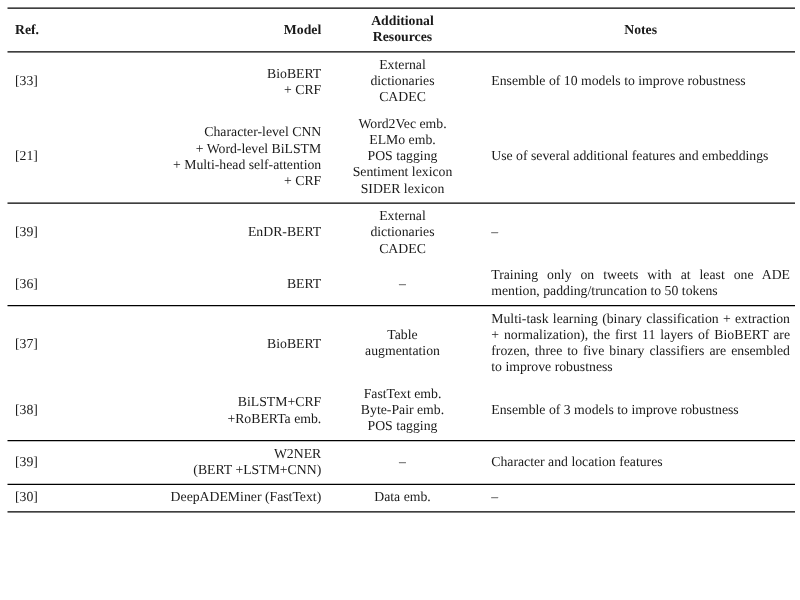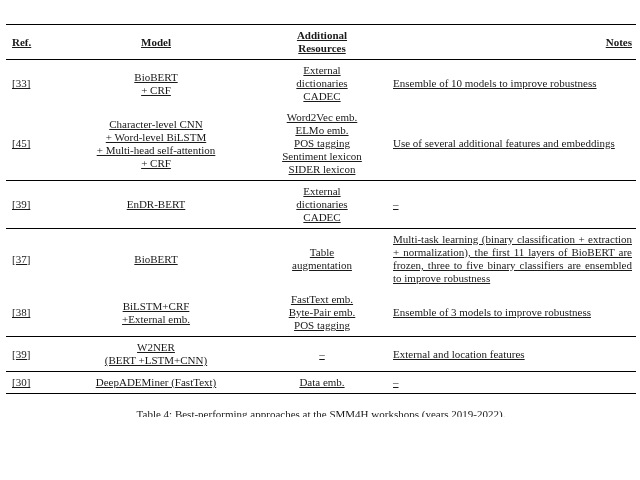--- a/index.html
+++ b/index.html
@@ -6,22 +6,21 @@
     margin: 0;
     padding: 0;
     width: 640px;
     height: 480px;
     background: #ffffff;
     overflow: hidden;
     font-family: "Liberation Serif", "DejaVu Serif", serif;
     color: #1a1a1a;
   }
   .paper-table-wrap {
-    margin: 24px 4px 0 6px;
-    text-decoration: underline;
+    margin: 6px 4px 0 6px;
   }
   table.paper-table {
     width: 630px;
     border-collapse: collapse;
     border-top: 1.6px solid #000;
     border-bottom: 1.6px solid #000;
     font-size: 11px;
     line-height: 13px;
   }
   thead.header-group {
@@ -45,34 +44,34 @@
   col.c-model { width: 208px; }
   col.c-res { width: 124px; }
   col.c-notes { width: 252px; }
 
   .cell-ref {
     text-align: left;
     padding-left: 6px;
     white-space: pre-line;
   }
   .cell-model {
-    text-align: center;
+    text-align: right;
     white-space: pre-line;
   }
   .cell-res {
     text-align: center;
     white-space: pre-line;
   }
   .cell-notes {
     text-align: justify;
     padding-left: 9px;
     padding-right: 4px;
   }
   th.cell-notes {
-    text-align: right;
+    text-align: center;
   }
   th.cell-res {
     white-space: pre-line;
   }
   .caption-row {
     margin-top: 9px;
     height: 14px;
     overflow: hidden;
     text-align: center;
     font-size: 11px;
@@ -105,21 +104,21 @@
       <tr>
         <td class="cell-ref">[33]</td>
         <td class="cell-model">BioBERT
 + CRF</td>
         <td class="cell-res">External
 dictionaries
 CADEC</td>
         <td class="cell-notes">Ensemble of 10 models to improve robustness</td>
       </tr>
       <tr>
-        <td class="cell-ref">[45]</td>
+        <td class="cell-ref">[21]</td>
         <td class="cell-model">Character-level CNN
 + Word-level BiLSTM
 + Multi-head self-attention
 + CRF</td>
         <td class="cell-res">Word2Vec emb.
 ELMo emb.
 POS tagging
 Sentiment lexicon
 SIDER lexicon</td>
         <td class="cell-notes">Use of several additional features and embeddings</td>
@@ -128,55 +127,60 @@
 
     <tbody class="row-group">
       <tr>
         <td class="cell-ref">[39]</td>
         <td class="cell-model">EnDR-BERT</td>
         <td class="cell-res">External
 dictionaries
 CADEC</td>
         <td class="cell-notes">–</td>
       </tr>
+      <tr>
+        <td class="cell-ref">[36]</td>
+        <td class="cell-model">BERT</td>
+        <td class="cell-res">–</td>
+        <td class="cell-notes">Training only on tweets with at least one ADE mention, padding/truncation to 50 tokens</td>
+      </tr>
     </tbody>
 
     <tbody class="row-group">
       <tr>
         <td class="cell-ref">[37]</td>
         <td class="cell-model">BioBERT</td>
         <td class="cell-res">Table
 augmentation</td>
         <td class="cell-notes">Multi-task learning (binary classification + extraction + normalization), the first 11 layers of BioBERT are frozen, three to five binary classifiers are ensembled to improve robustness</td>
       </tr>
       <tr>
         <td class="cell-ref">[38]</td>
         <td class="cell-model">BiLSTM+CRF
-+External emb.</td>
++RoBERTa emb.</td>
         <td class="cell-res">FastText emb.
 Byte-Pair emb.
 POS tagging</td>
         <td class="cell-notes">Ensemble of 3 models to improve robustness</td>
       </tr>
     </tbody>
 
     <tbody class="row-group">
       <tr>
         <td class="cell-ref">[39]</td>
         <td class="cell-model">W2NER
 (BERT +LSTM+CNN)</td>
         <td class="cell-res">–</td>
-        <td class="cell-notes">External and location features</td>
+        <td class="cell-notes">Character and location features</td>
       </tr>
     </tbody>
 
     <tbody class="row-group">
       <tr>
         <td class="cell-ref">[30]</td>
         <td class="cell-model">DeepADEMiner (FastText)</td>
         <td class="cell-res">Data emb.</td>
         <td class="cell-notes">–</td>
       </tr>
     </tbody>
   </table>
 
-  <div class="caption-row">Table 4: Best-performing approaches at the SMM4H workshops (years 2019-2022).</div>
 </div>
 
 </body></html>

